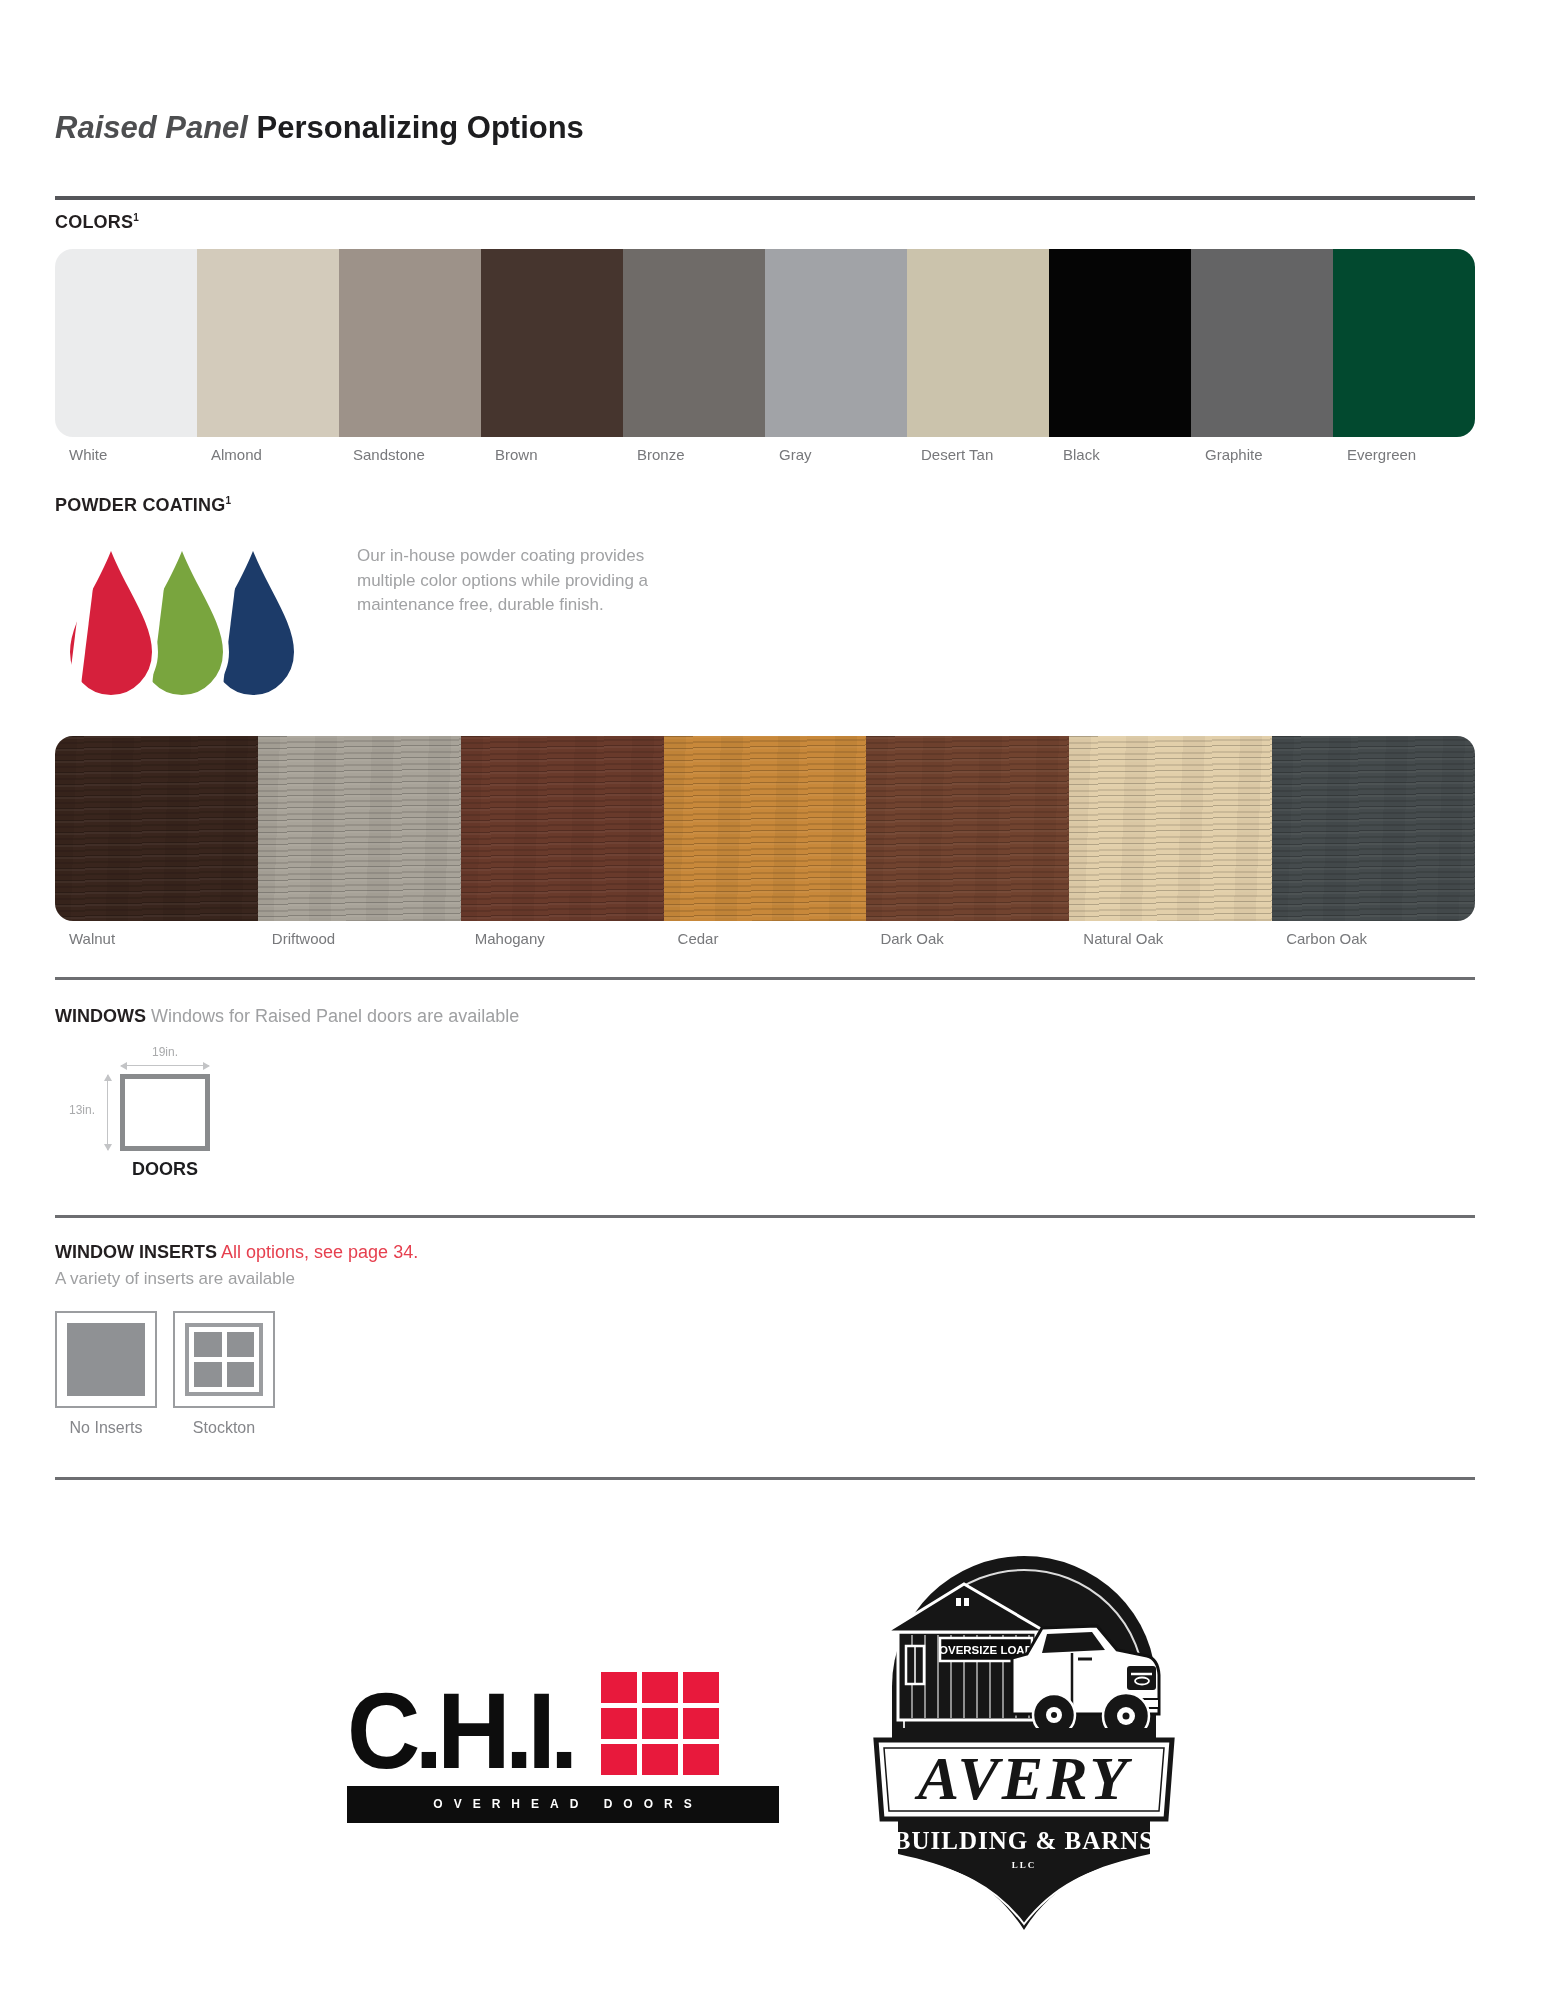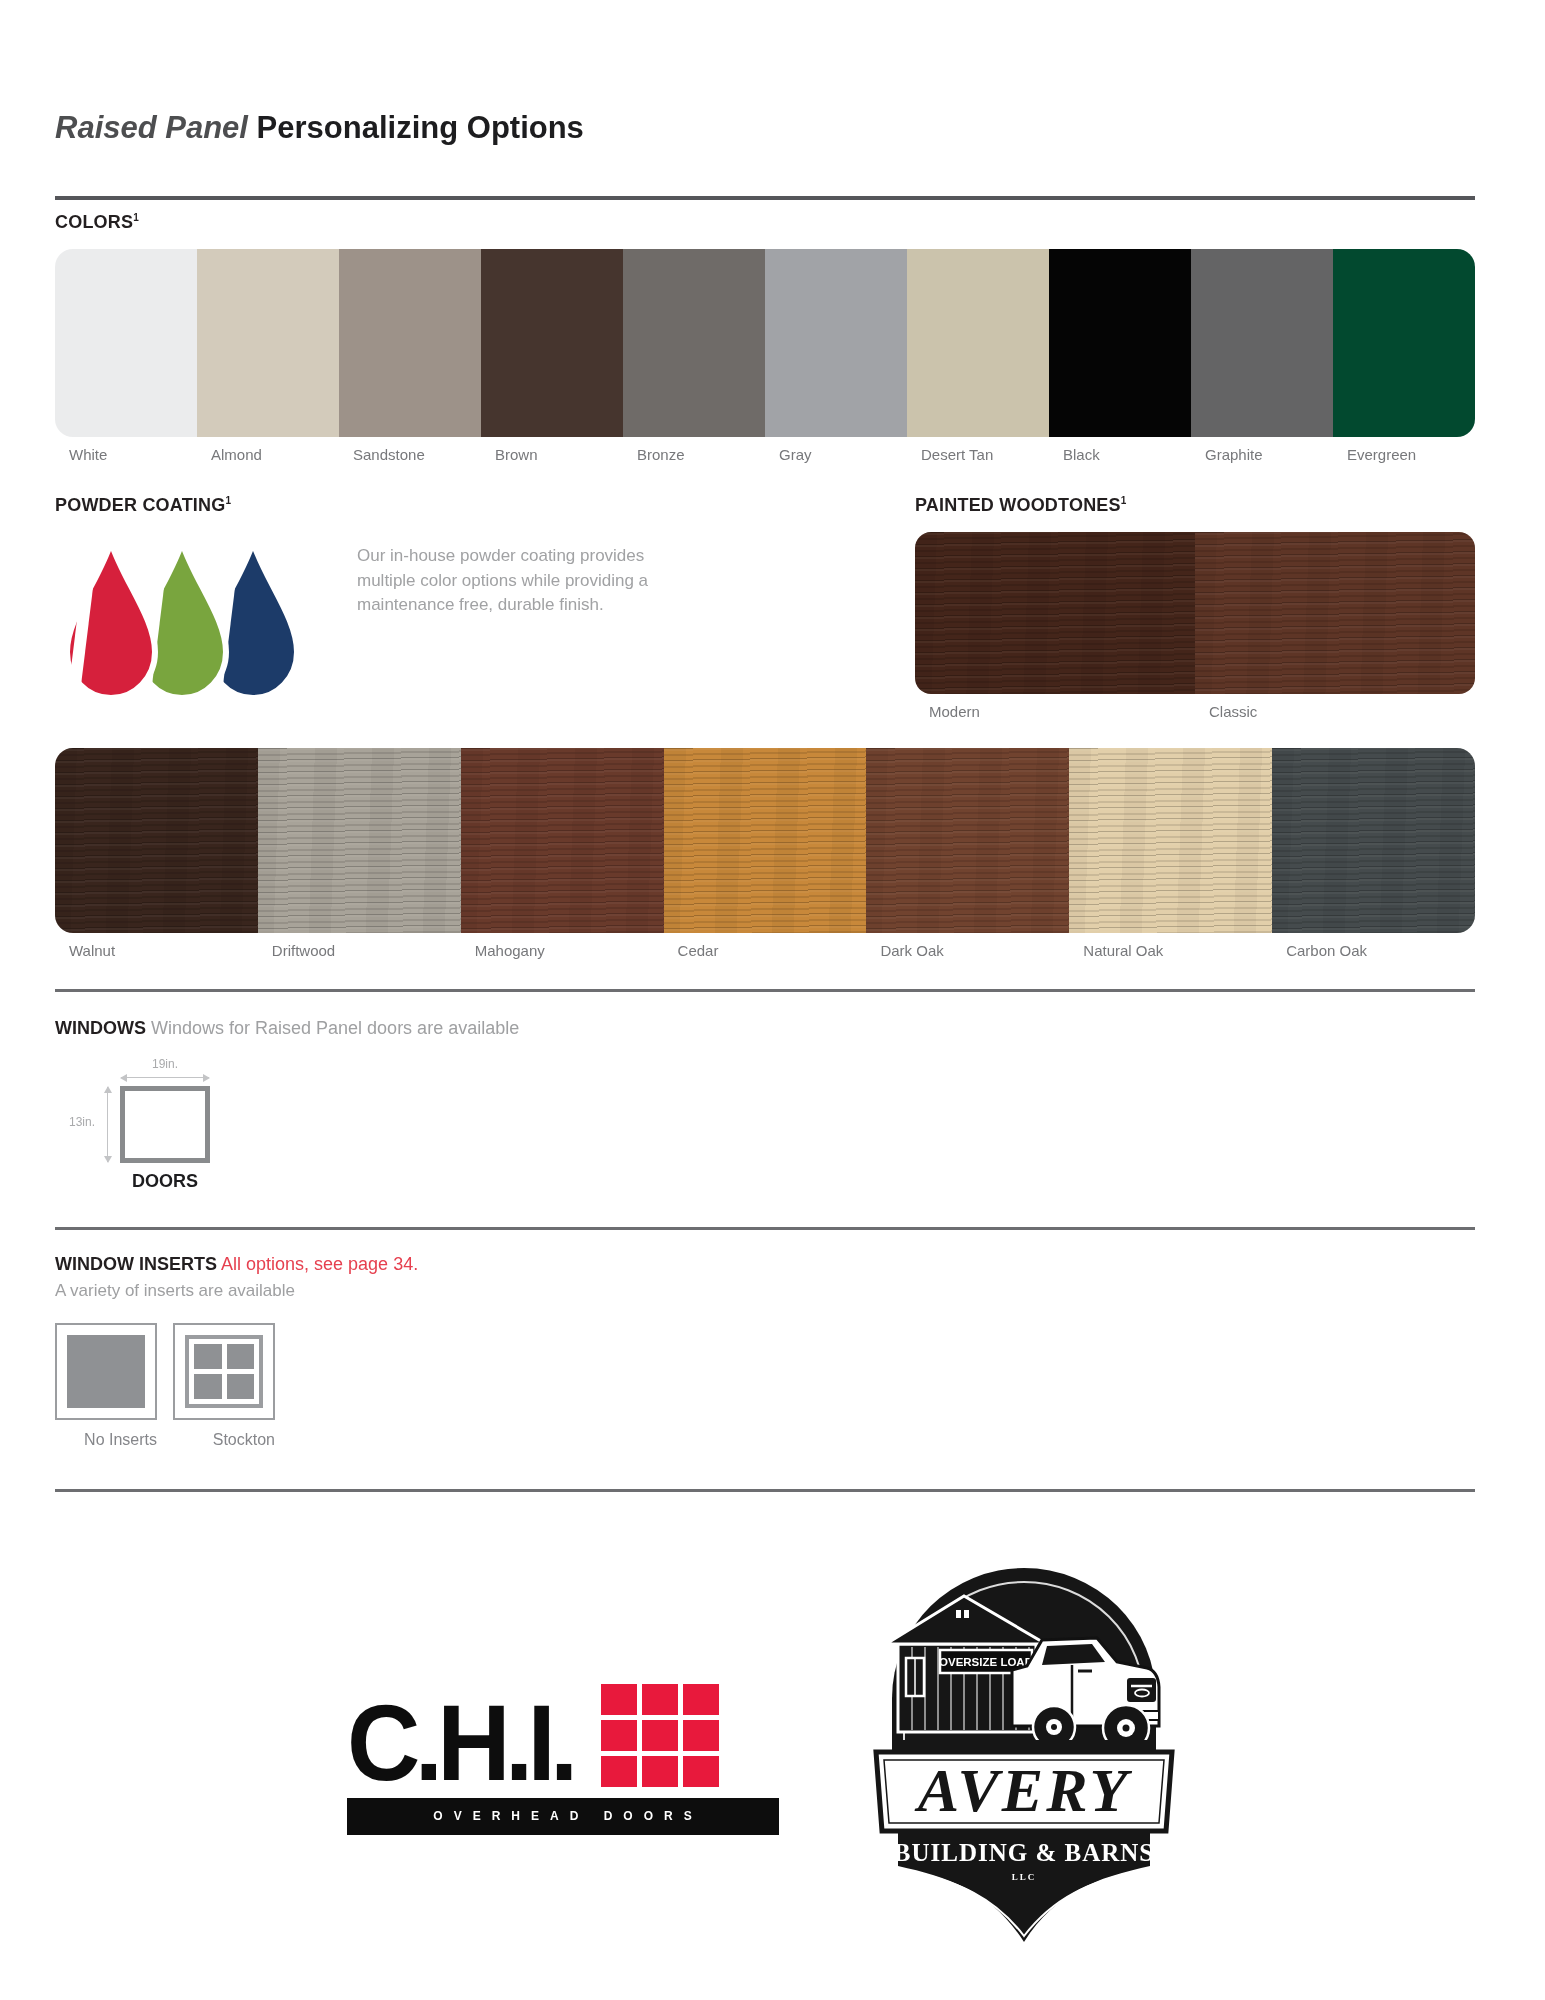--- a/index.html
+++ b/index.html
@@ -71,21 +71,21 @@
   .inserts-line { margin-top:24px; font-size:18px; }
   .inserts-line .hd { font-weight:700; color:#231f20; }
   .inserts-line .link { color:#e6404f; }
   .inserts-sub { margin-top:6px; font-size:17px; color:#9fa0a2; }
   .insert-thumbs { display:flex; gap:16px; margin-top:22px; }
   .thumb-wrap { width:102px; }
   .thumb { height:97px; border:2px solid #9b9da0; background:#fff; padding:10px; }
   .thumb-fill { width:100%; height:100%; background:#8f9194; }
   .thumb-frame { width:100%; height:100%; border:4px solid #9b9da0; padding:5px; display:grid; grid-template-columns:1fr 1fr; grid-template-rows:1fr 1fr; gap:5px; }
   .pane { background:#8f9194; }
-  .thumb-label { margin-top:11px; text-align:right; font-size:16px; color:#85868a; }
+  .thumb-label { margin-top:11px; text-align:center; font-size:16px; color:#85868a; }
 
   .rule-bottom { margin-top:40px; }
 
   
   .footer { display:flex; justify-content:center; align-items:center; gap:85px; margin-top:48px; }
   .chi-logo { width:432px; }
   .chi-top { display:flex; align-items:flex-end; gap:14px; }
   .chi-name { font-size:108px; font-weight:700; color:#0d0d0d; letter-spacing:-6px; line-height:.84; transform:scaleX(.94); transform-origin:left bottom; }
   .chi-grid { display:grid; grid-template-columns:repeat(3,36px); grid-template-rows:repeat(3,31px); gap:5px; margin-bottom:2px; }
   .chi-bar { margin-top:9px; background:#0d0d0d; height:37px; display:flex; align-items:center; justify-content:center; }
@@ -171,33 +171,20 @@
           </g>
         </svg>
         <div class="powder-text">
           <span>Our in-house powder coating provides</span>
           <span>multiple color options while providing a</span>
           <span>maintenance free, durable finish.</span>
         </div>
       </div>
     </div>
 
-    <div class="col-right">
-      <div class="sec-heading">
-        <span>PAINTED WOODTONES</span><sup>1</sup>
-      </div>
-      <div class="painted-swatch">
-        <div class="half wood" style="background-color: rgb(68, 37, 26);"></div>
-        <div class="half wood" style="background-color: rgb(94, 53, 38);"></div>
-      </div>
-      <div class="painted-labels">
-        <div>Modern</div>
-        <div>Classic</div>
-      </div>
-    </div>
   </div>
 
   <div class="accents">
     <div class="swatch-row">
       <div class="swatch wood" style="background-color: rgb(57, 37, 29);"></div>
       <div class="swatch wood" style="background-color: rgb(168, 163, 153);"></div>
       <div class="swatch wood" style="background-color: rgb(105, 58, 43);"></div>
       <div class="swatch wood" style="background-color: rgb(200, 136, 58);"></div>
       <div class="swatch wood" style="background-color: rgb(113, 67, 47);"></div>
       <div class="swatch wood" style="background-color: rgb(226, 207, 170);"></div>

